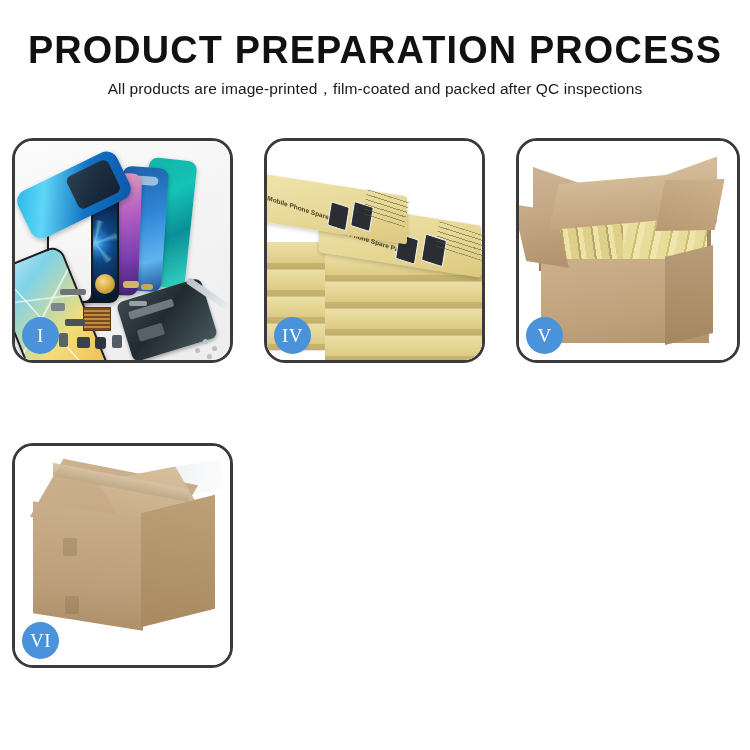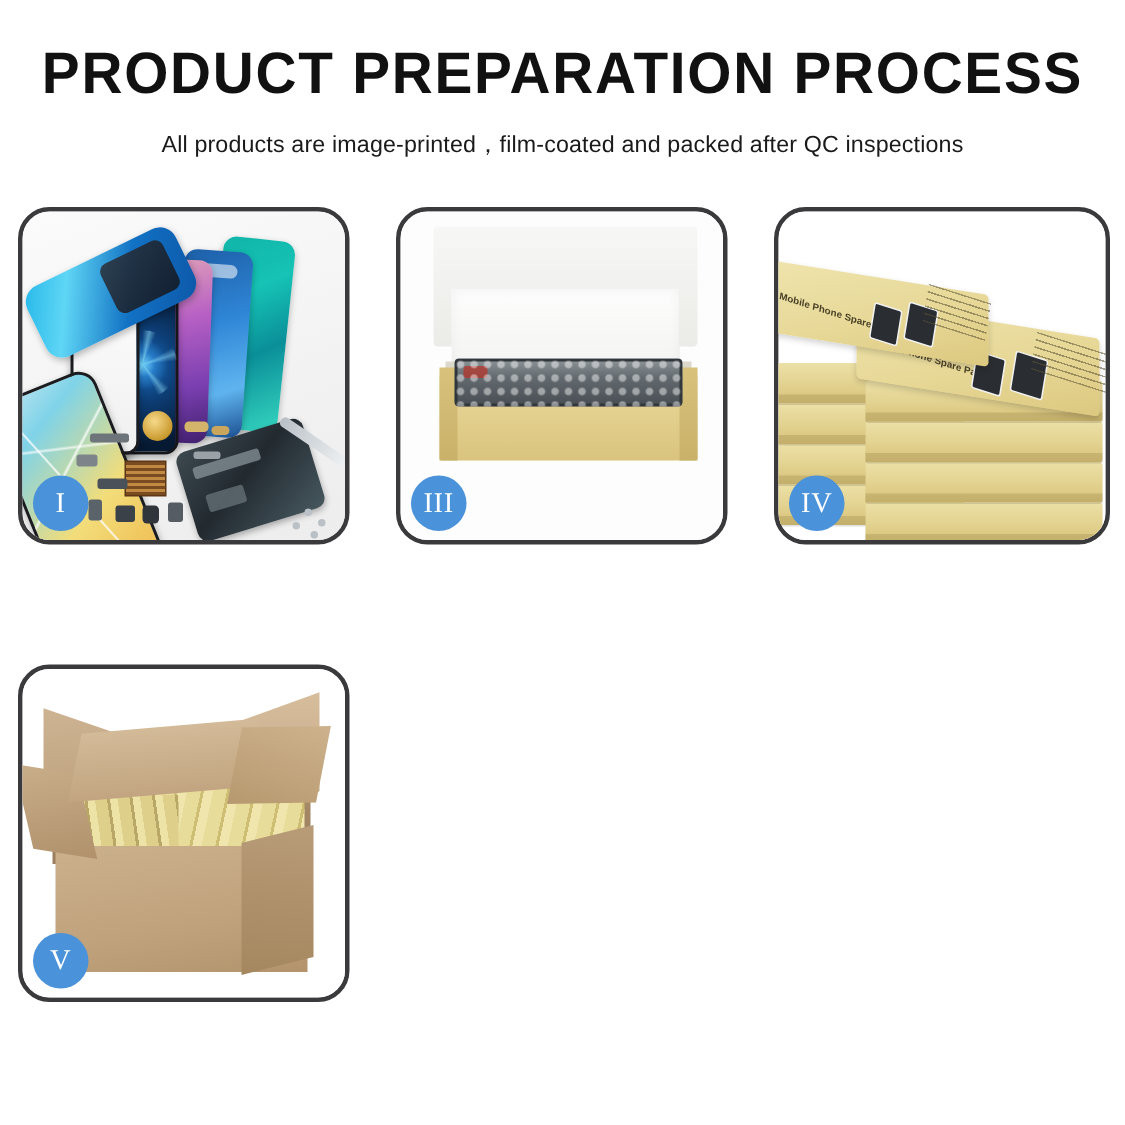--- a/index.html
+++ b/index.html
@@ -17,21 +17,21 @@
   .title{
     font-size:39px;
     line-height:44px;
     font-weight:700;
     letter-spacing:1.2px;
     color:#111111;
     font-family:"Liberation Sans", sans-serif;
     transform:scaleX(0.97);
   }
   .subtitle{
-    margin-top:15px;
+    margin-top:7px;
     font-size:15.5px;
     line-height:20px;
     color:#1a1a1a;
     letter-spacing:0.1px;
   }
 
   
   .grid{
     position:absolute;
     top:138px;left:12px;
@@ -425,33 +425,20 @@
         <div class="tweezer"></div>
         <div class="screw sc1"></div>
         <div class="screw sc2"></div>
         <div class="screw sc3"></div>
         <div class="screw sc4"></div>
       </div>
       <div class="badge">I</div>
     </div>
 
 
-    <div class="panel">
-      <div class="panel-inner">
-        <div class="p3-bg"></div>
-        <div class="box3-lid"></div>
-        <div class="box3-foam"></div>
-        <div class="box3-inner"></div>
-        <div class="box3-body"></div>
-        <div class="box3-wall-l"></div>
-        <div class="box3-wall-r"></div>
-        <div class="screen3"></div>
-      </div>
-      <div class="badge">III</div>
-    </div>
 
     <div class="panel">
       <div class="panel-inner">
         <div class="p4-bg"></div>
         <div class="stackwrap">
 
           <div class="sbox" style="left:2px;top:160px;width:126px;">
               <div class="edge"></div>
             </div>
           <div class="sbox" style="left:2px;top:133px;width:126px;">
@@ -506,15 +493,29 @@
         <div class="c5-content2"></div>
         <div class="c5-front"></div>
         <div class="c5-side"></div>
         <div class="c5-flap-left"></div>
         <div class="c5-flap-top"></div>
         <div class="c5-flap-right"></div>
       </div>
       <div class="badge">V</div>
     </div>
 
+    <div class="panel">
+      <div class="panel-inner">
+        <div class="p6-bg"></div>
+        <div class="c6-wrapsheen"></div>
+        <div class="c6-top"></div>
+        <div class="c6-top2"></div>
+        <div class="c6-tape"></div>
+        <div class="c6-front-skew"></div>
+        <div class="c6-side"></div>
+        <div class="c6-tab c6-tab1"></div>
+        <div class="c6-tab c6-tab2"></div>
+      </div>
+      <div class="badge">VI</div>
+    </div>
 
   </div>
 </div>
 
 </body></html>

